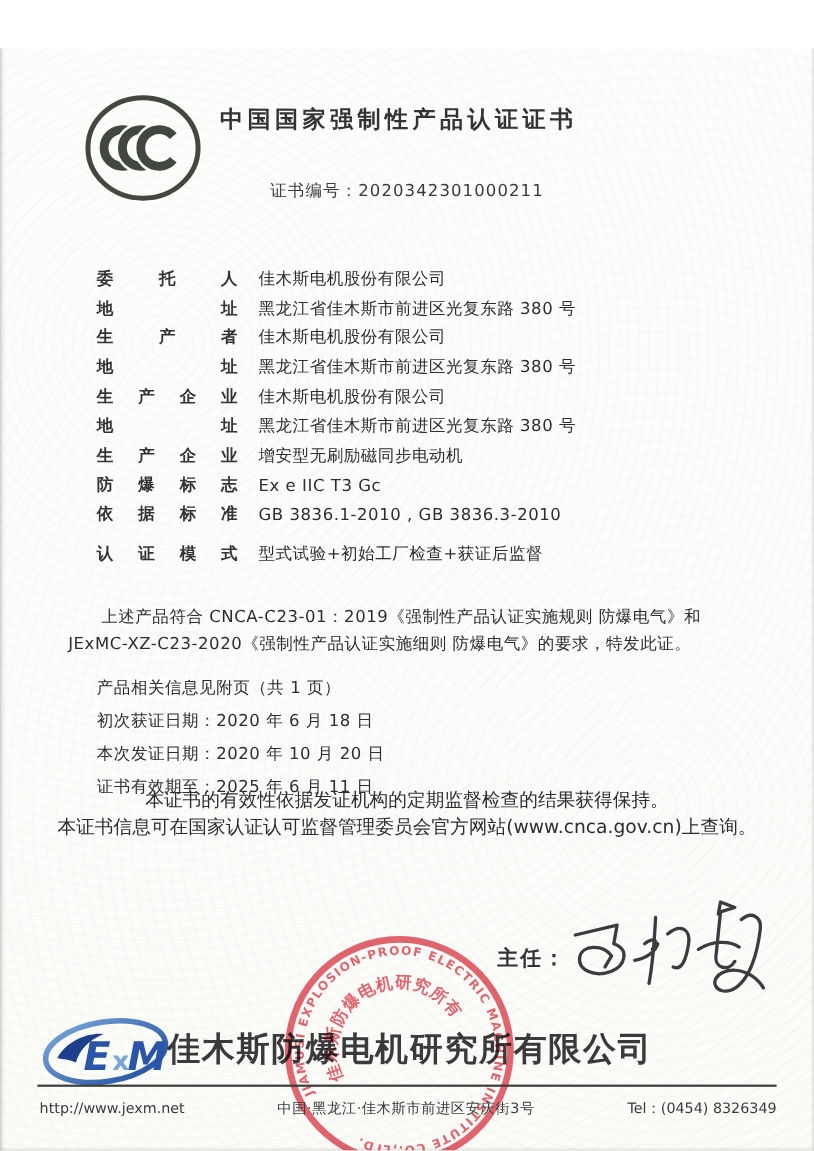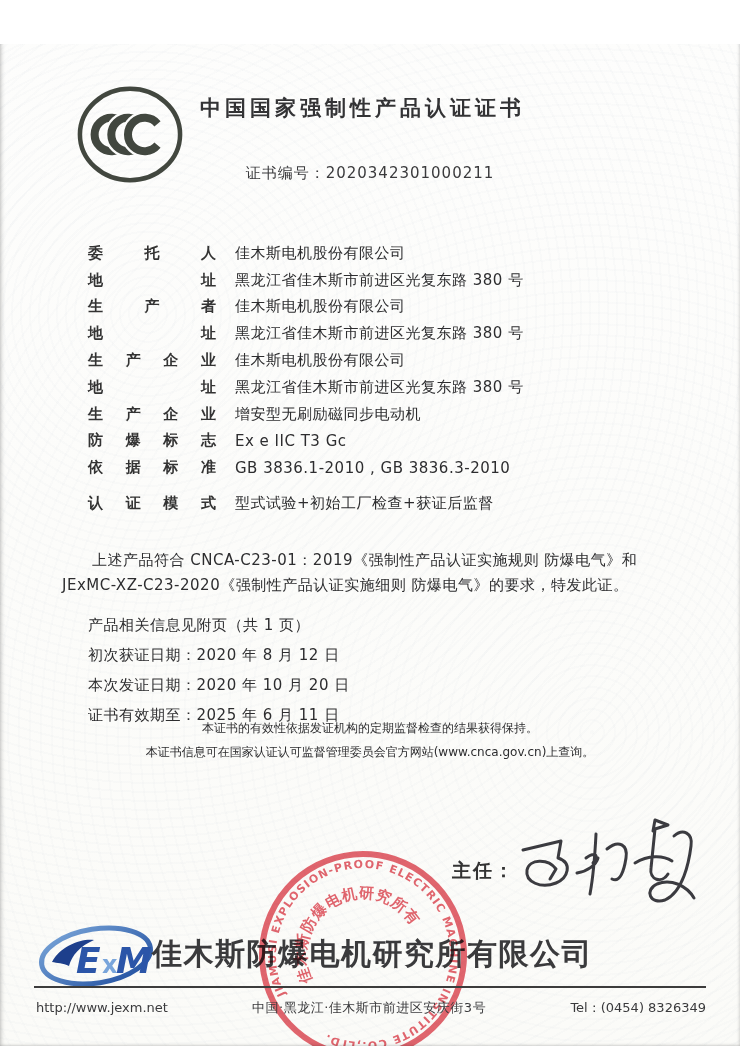--- a/index.html
+++ b/index.html
@@ -49,21 +49,21 @@
   .statement{
     position:absolute;left:62px;top:548px;width:608px;
     font-size:15px;line-height:25px;text-indent:2em;color:#2d2d2f;letter-spacing:.5px;
   }
 
   
   .info{position:absolute;left:88px;top:610px;font-size:15px;line-height:30px;color:#2d2d2f;letter-spacing:.5px;}
 
   
   .notices{position:absolute;left:0;top:716px;width:100%;text-align:center;
-    font-size:12px;line-height:24px;color:#2d2d2f;}
+    font-size:17px;line-height:24px;color:#2d2d2f;}
 
   
   .director{position:absolute;left:452px;top:858px;font-size:19px;font-weight:bold;letter-spacing:2px;color:#333;}
   .sig{position:absolute;left:513px;top:816px;width:198px;height:102px;}
 
   
   .jexm-logo{position:absolute;left:36px;top:918px;width:120px;height:76px;}
   .company{
     position:absolute;left:152px;top:934px;
     font-size:30px;font-weight:600;letter-spacing:1.5px;color:#3a3a3c;white-space:nowrap;
@@ -143,21 +143,21 @@
     <div class="frow gap-before">
       <span class="flabel">认证模式</span>
       <span class="fvalue">型式试验+初始工厂检查+获证后监督</span>
     </div>
   </div>
 
   <div class="statement">上述产品符合 CNCA-C23-01：2019《强制性产品认证实施规则 防爆电气》和JExMC-XZ-C23-2020《强制性产品认证实施细则 防爆电气》的要求，特发此证。</div>
 
   <div class="info">
     <div>产品相关信息见附页（共 1 页）</div>
-    <div>初次获证日期：2020 年 8 月 12 日</div>
+    <div>初次获证日期：2020 年 6 月 18 日</div>
     <div>本次发证日期：2020 年 10 月 20 日</div>
     <div>证书有效期至：2025 年 6 月 11 日</div>
   </div>
 
   <div class="notices">
     <div>本证书的有效性依据发证机构的定期监督检查的结果获得保持。</div>
     <div>本证书信息可在国家认证认可监督管理委员会官方网站(www.cnca.gov.cn)上查询。</div>
   </div>
 
   <div class="director">主任：</div>

